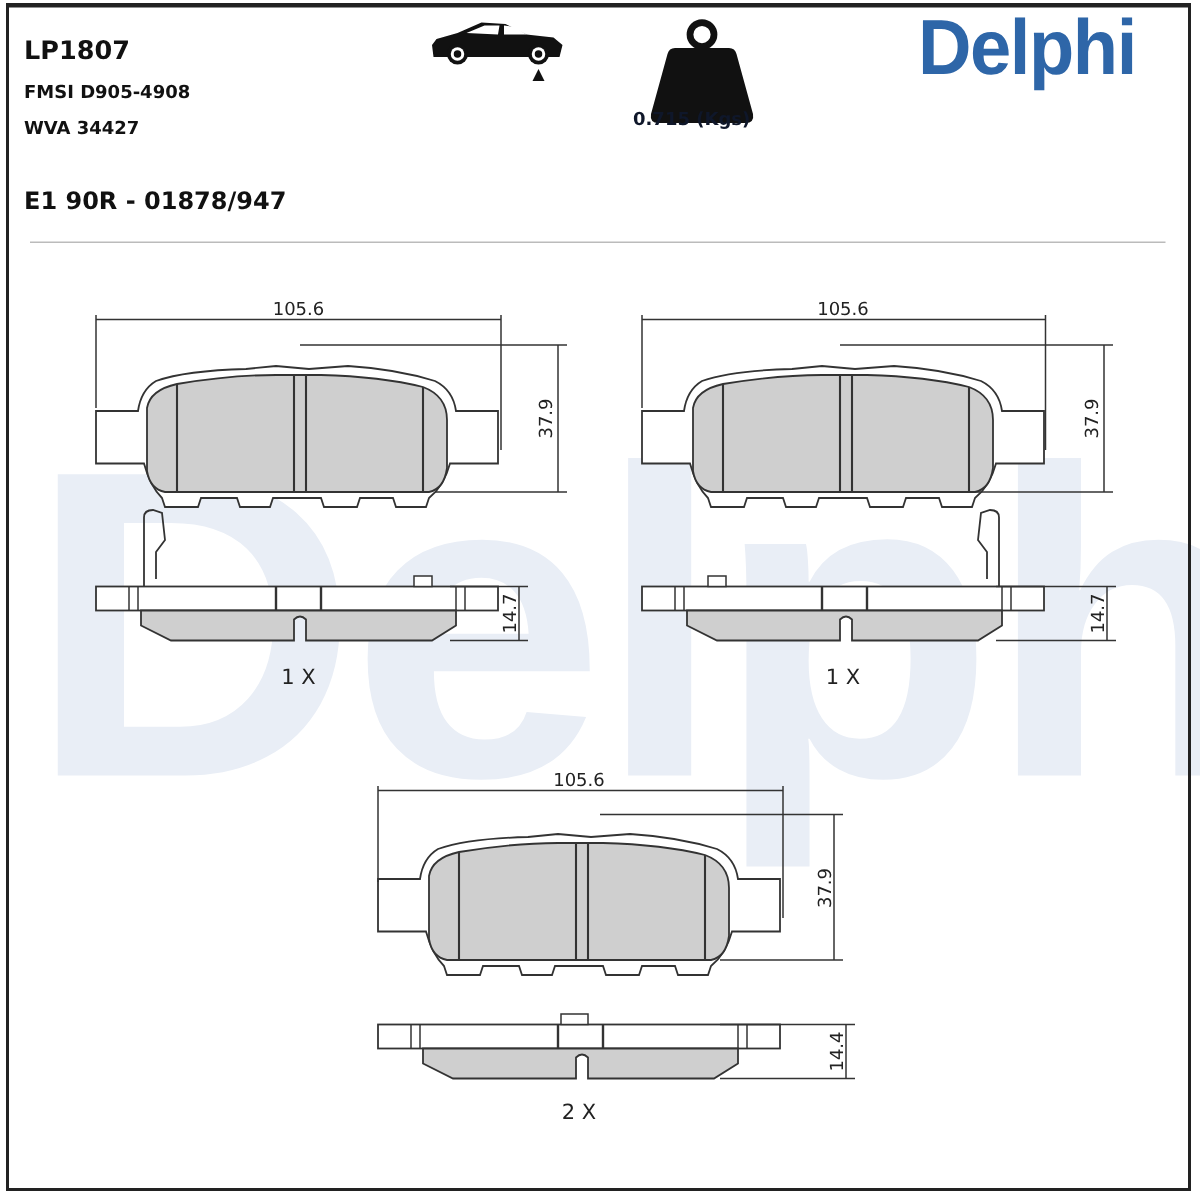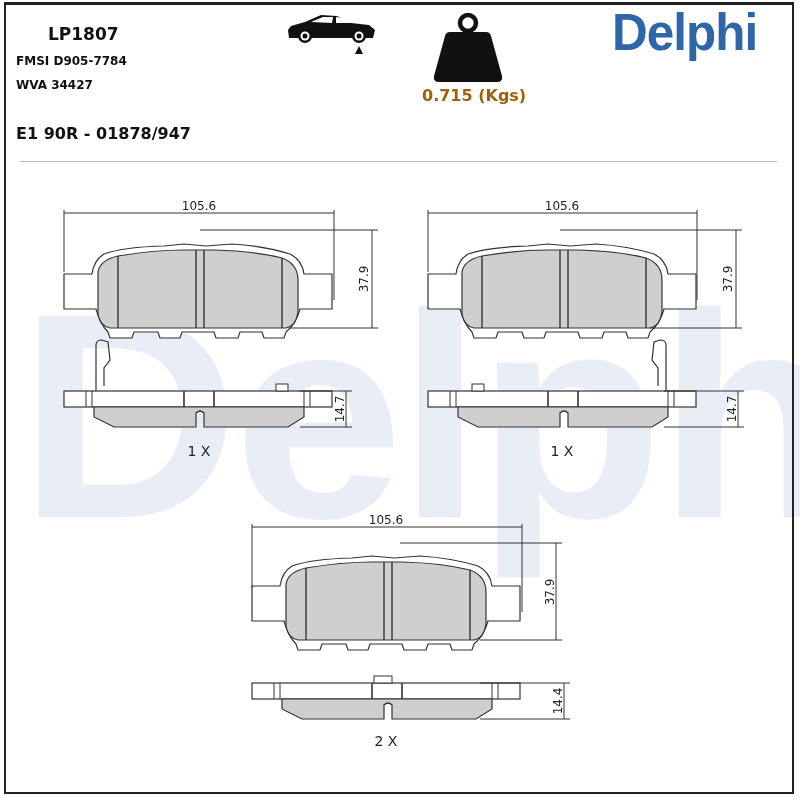--- a/index.html
+++ b/index.html
@@ -1,39 +1,39 @@
 <!DOCTYPE html>
 <html><head>
 <meta charset="utf-8">
 <style>
   html,body{margin:0;padding:0;background:#fff;}
   body{width:800px;height:800px;position:relative;overflow:hidden;font-family:"DejaVu Sans",sans-serif;}
   .frame{position:absolute;left:4px;top:2px;width:790px;height:792px;border:2px solid #222;border-top-width:3px;box-sizing:border-box;}
   .hdr-text{position:absolute;left:16px;font-weight:bold;color:#111;}
-  #part{top:24px;font-size:17px;margin-left:32px;}
+  #part{top:24px;font-size:17px;}
   #fmsi{top:54px;font-size:12px;}
   #wva{top:78px;font-size:12px;}
   #ece{top:124px;font-size:16px;}
   .logo{position:absolute;left:612px;top:2px;font-family:"Liberation Sans",sans-serif;font-weight:bold;font-size:52px;color:#2e66a8;letter-spacing:-1px;transform:scaleX(0.95);transform-origin:left;}
-  .weight-label{position:absolute;left:422px;top:86px;font-size:16px;font-weight:bold;color:#a16207;}
+  .weight-label{position:absolute;left:422px;top:72px;font-size:12px;font-weight:bold;color:#0f172a;}
   .rule{position:absolute;left:20px;top:161px;width:757px;height:1px;background:#bbb;}
   .watermark{position:absolute;left:18px;top:270px;font-family:"Liberation Sans",sans-serif;font-weight:bold;font-size:292px;line-height:1;color:#e9eef6;letter-spacing:-6px;transform:scaleX(1.05);transform-origin:left;white-space:nowrap;}
   svg.draw{position:absolute;left:0;top:0;}
   .dim{font-family:"DejaVu Sans",sans-serif;font-size:12px;fill:#222;}
   .qty{font-family:"DejaVu Sans",sans-serif;font-size:14px;fill:#222;}
 </style>
 </head>
 <body>
 
 <div class="watermark">Delphi</div>
 
 <div class="frame"></div>
 
 <div id="part" class="hdr-text">LP1807</div>
-<div id="fmsi" class="hdr-text">FMSI D905-7784</div>
+<div id="fmsi" class="hdr-text">FMSI D905-4908</div>
 <div id="wva" class="hdr-text">WVA 34427</div>
 <div id="ece" class="hdr-text">E1 90R - 01878/947</div>
 
 <svg style="position:absolute;left:285px;top:12px" width="110" height="46" viewBox="0 0 110 46">
   <path d="M3 18 L4 26 L88 26 L90 18 L84 13 L66 11 L52 4 L36 3 L20 10 L6 14 Z" fill="#111"></path>
   <path d="M26 10 L38 5 L48 5 L47 11 Z M51 5 L58 6 L66 11 L51 11 Z" fill="#fff"></path>
   <circle cx="20" cy="24" r="7" fill="#111"></circle>
     <circle cx="20" cy="24" r="4.5" fill="#fff"></circle>
     <circle cx="20" cy="24" r="2.5" fill="#111"></circle>
   <circle cx="74" cy="24" r="7" fill="#111"></circle>

